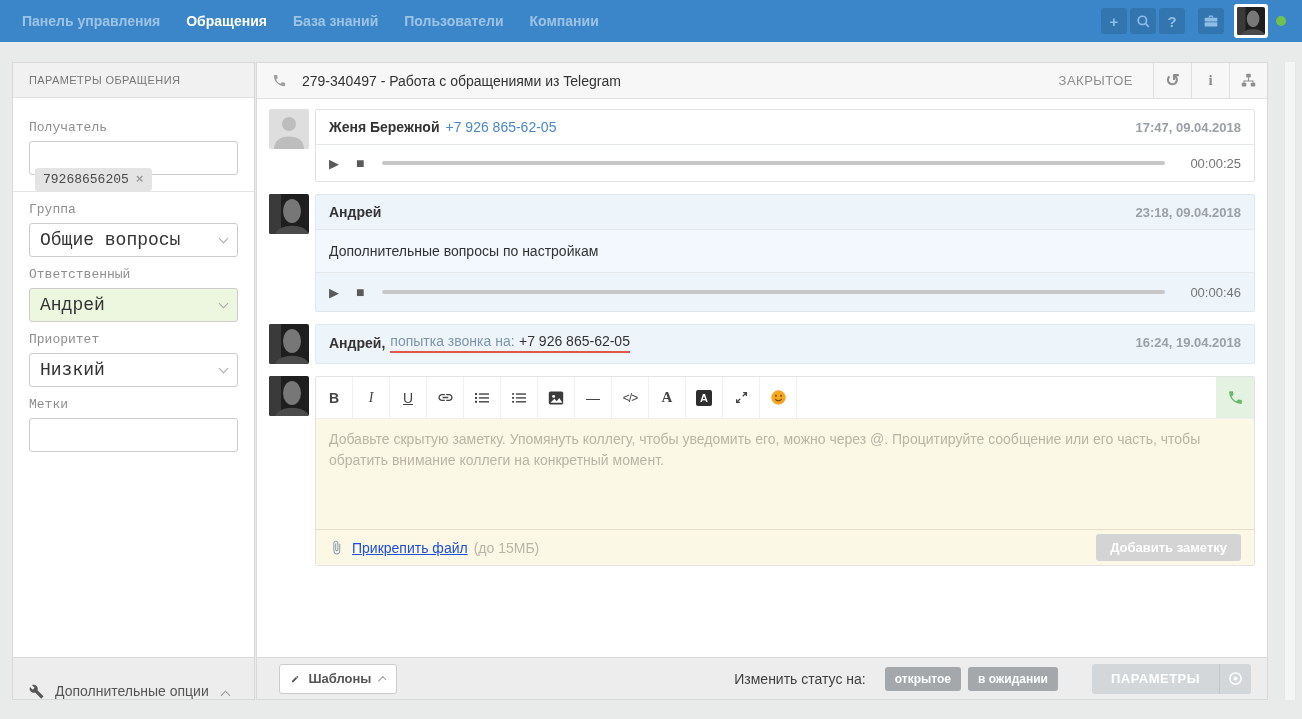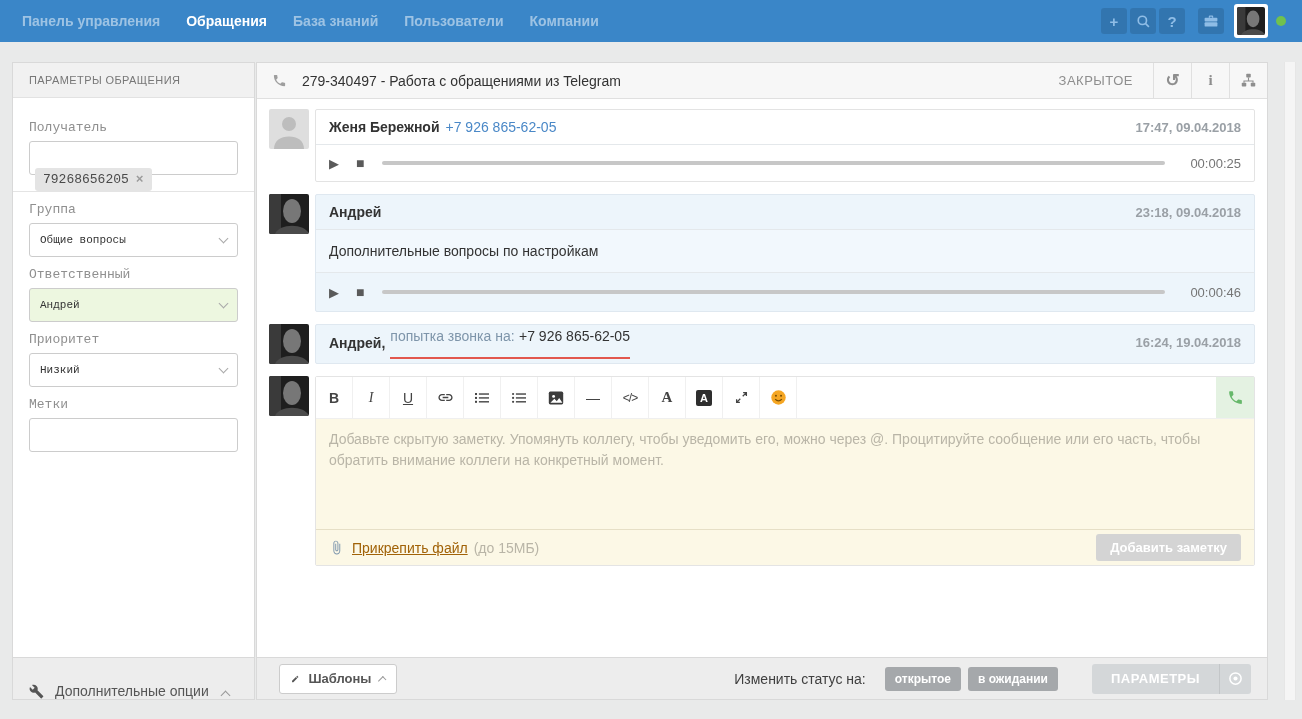--- a/index.html
+++ b/index.html
@@ -22,21 +22,21 @@
   .sidebar { position:absolute; left:12px; top:62px; width:243px; height:638px; background:#fff; border:1px solid #d9d9d9; }
   .sb-header { height:35px; background:#f1f1f1; border-bottom:1px solid #e2e2e2; display:flex; align-items:center; padding:0 16px; font-size:11px; color:#777; letter-spacing:.4px; }
   .sb-body { padding:12px 16px 0;font-family:Liberation Mono, monospace; }
   .sb-label { font-size:13px; color:#8f8f8f; margin:10px 0 6px; }
   .sb-input { width:100%; height:34px; border:1px solid #ccc; border-radius:3px; display:flex; align-items:center; padding:0 5px; background:#fff; }
   .tag { background:#e4e4e4; border-radius:3px; padding:4px 8px; font-size:13px; color:#4a4a4a; display:flex; gap:7px;margin-top:42px; }
   .tag-x { color:#9b9b9b; font-weight:700; font-size:13px; cursor:pointer; }
   .sb-divider { border-top:1px solid #e4e4e4; margin:16px -16px 2px; }
   .select { justify-content:space-between; padding:0 10px; cursor:pointer; }
   .select.green { background:#edf7e0; }
-  .select-value { font-size:11px; color:#333; }
+  .select-value { font-size:18px; color:#333; }
   .chev { width:7px; height:7px; border-right:1.5px solid #a9a9a9; border-bottom:1.5px solid #a9a9a9; transform:rotate(45deg); margin-top:-4px; }
   .chev-up { transform:rotate(-135deg); margin-top:3px; }
   .sb-footer { position:absolute; bottom:0; left:0; right:0; height:42px; background:#ededed; border-top:1px solid #d9d9d9; display:flex; align-items:flex-end; padding:0 16px; gap:11px; color:#555; cursor:pointer; }
   .sb-footer-label { font-size:14px; color:#555; }
   .sb-footer .chev { margin-left:2px; border-color:#999; }
 
   
   .main { position:absolute; left:256px; top:62px; width:1012px; height:638px; background:#fff; border:1px solid #d9d9d9; }
   .main-header { display:flex; align-items:stretch; height:36px; border-bottom:1px solid #e0e0e0; background:#f7f7f7; }
   .mh-left { display:flex; align-items:center; }
@@ -59,39 +59,39 @@
   .author { font-weight:700; font-size:14px; color:#333; white-space:nowrap; }
   .phone-link { color:#4a88c7; margin-left:6px; font-size:14px; cursor:pointer; }
   .time { margin-left:auto; font-weight:700; font-size:13px; color:#9aa0a6; white-space:nowrap; }
   .card-body { padding:13px; font-size:14px; color:#333; background:#f2f8fd; border-bottom:1px solid #e4e8eb; }
   .audio { display:flex; align-items:center; height:36px; padding:0 13px; }
   .audio.tall { height:38px; }
   .play { color:#5a5a5a; font-size:13px; cursor:pointer; }
   .stop { color:#5a5a5a; font-size:14px; margin-left:17px; cursor:pointer; }
   .bar { flex:1; height:4px; background:#c7c7c7; border-radius:2px; margin:0 18px 0 18px; cursor:pointer; }
   .duration { font-size:13px; color:#757575; width:58px; text-align:right; }
-  .call-red { border-bottom:2px solid #e2574d; padding-bottom:12px; margin-left:5px; white-space:nowrap; }
+  .call-red { border-bottom:2px solid #e2574d; padding-bottom:1px; margin-left:5px; white-space:nowrap; }
   .call-label { color:#7e95aa; font-size:14px; cursor:pointer; }
   .call-phone { color:#333; font-size:14px; }
 
   
   .composer-card { flex:1; margin-left:6px; border:1px solid #e4e4e4; border-radius:2px; }
   .toolbar { display:flex; height:42px; background:#fff; border-bottom:1px solid #efefef; }
   .tb-btn { width:37px; display:flex; align-items:center; justify-content:center; border-right:1px solid #f0f0f0; color:#444; font-size:14px; cursor:pointer; }
   .tb-btn .it { font-style:italic; font-family:"Liberation Serif", serif; }
   .tb-btn .un { text-decoration:underline; }
   .tb-btn .code { font-size:12px; letter-spacing:-1px; }
   .tb-btn .fontA { font-family:"Liberation Serif", serif; font-weight:700; font-size:15px; }
   .tb-btn .bgA { background:#2e2e2e; color:#fff; font-weight:700; font-size:11px; width:16px; height:16px; border-radius:2px; display:flex; align-items:center; justify-content:center; }
   .tb-fill { flex:1; }
   .tb-phone { width:38px; background:#e4f2e2; display:flex; align-items:center; justify-content:center; color:#67b86b; cursor:pointer; }
   .note-body { height:110px; background:#fcf8e6; padding:10px 13px; font-size:14px; color:#b9b5a7; line-height:1.5; cursor:text; }
   .attach-row { height:36px; background:#fcf8e6; border-top:1px solid #e6dfc6; display:flex; align-items:center; padding:0 13px; }
   .clip { color:#7d96ad; display:flex; align-items:center; }
-  .attach-link { color:#a16207; text-decoration:underline; font-size:14px; margin-left:8px; cursor:pointer; }
+  .attach-link { color:#1d4ed8; text-decoration:underline; font-size:14px; margin-left:8px; cursor:pointer; }
   .attach-hint { color:#b9b5a7; font-size:14px; margin-left:6px; }
   .add-note-btn { margin-left:auto; background:#d4d4d4; color:#fff; font-weight:700; font-size:13px; border:none; border-radius:3px; padding:6px 14px; cursor:pointer; }
 
   
   .main-footer { position:absolute; left:0; right:0; bottom:0; height:42px; background:#ededed; border-top:1px solid #d9d9d9; display:flex; align-items:center; padding:0 16px; }
   .tpl-btn { background:#fff; border:1px solid #ccc; border-radius:3px; height:30px; width:118px; display:flex; align-items:center; padding:0 11px; gap:9px; margin-left:6px; cursor:pointer; }
   .tpl-label { font-weight:700; font-size:13px; color:#555; }
   .tpl-btn .chev { margin-left:auto; border-color:#999; }
   .status-group { margin-left:auto; display:flex; align-items:center; }
   .change-label { font-size:14px; color:#3f3f3f; margin-right:12px; }

